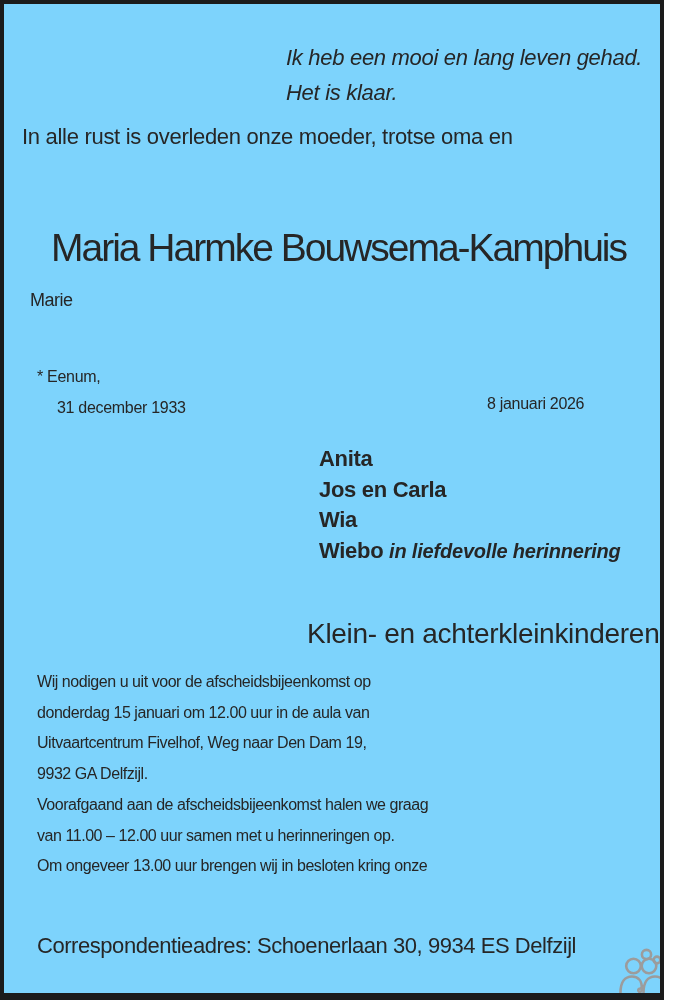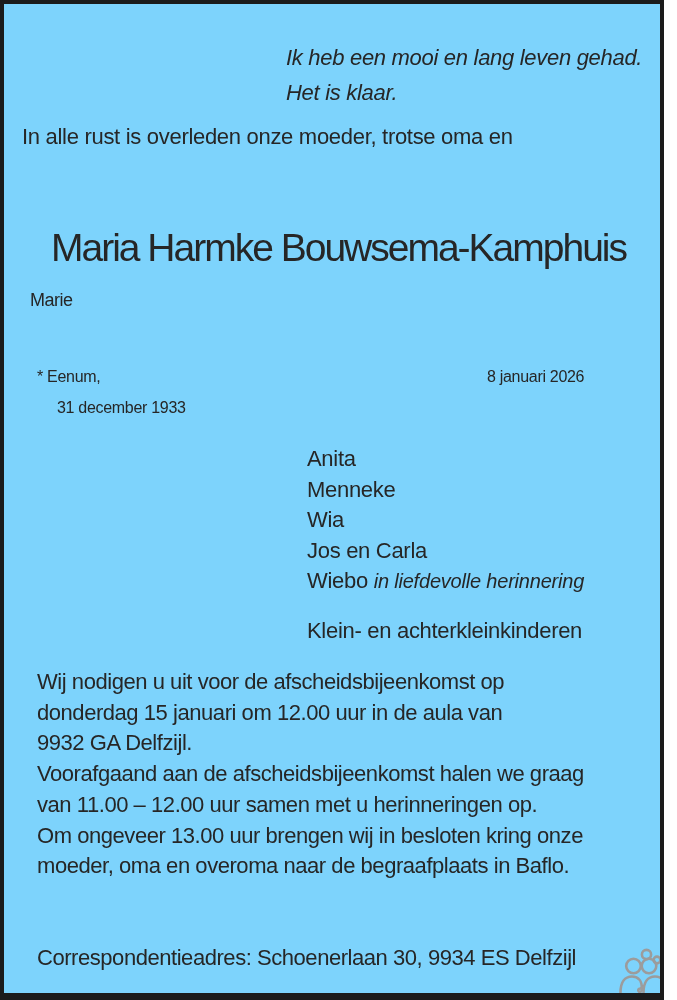--- a/index.html
+++ b/index.html
@@ -53,49 +53,49 @@
     padding-left: 26px;
   }
   .dates {
     font-size: 16px;
     line-height: 31px;
     letter-spacing: -0.3px;
   }
   .birth { left: 33px; top: 357px; }
   .death { left: 466px; top: 357px; }
   .date-indent-20 { padding-left: 20px; }
-  .date-indent-17 { padding-left: 17px; }
+  .date-indent-17 { padding-left: 17px; margin-top: 27px; }
 
   .family-names {
-    left: 303px; top: 440px;
+    left: 315px; top: 440px;
     font-size: 22px;
     line-height: 30.5px;
     letter-spacing: -0.3px;
+    font-weight: bold;
   }
   .memorial-note {
     font-style: italic;
     font-size: 20px;
     letter-spacing: -0.2px;
   }
   .family-closing {
     left: 303px; top: 614px;
-    font-size: 22px;
+    font-size: 28px;
     letter-spacing: -0.3px;
   }
   .invitation {
     left: 33px; top: 663px;
-    font-size: 22px;
+    font-size: 16px;
     line-height: 30.7px;
     letter-spacing: -0.45px;
   }
   .correspondence {
     left: 33px; top: 929px;
     font-size: 22px;
     letter-spacing: -0.45px;
-    margin-top: 12px;
   }
   .logo {
     left: 611px; top: 941px;
     width: 58px; height: 49px;
   }
 </style>
 </head>
 <body>
 
 <div class="page">
@@ -117,36 +117,35 @@
     <div>* Eenum,</div>
     <div class="date-indent-20">31 december 1933</div>
   </div>
 
   <div class="abs dates death">
     <div class="date-indent-17">8 januari 2026</div>
   </div>
 
   <div class="abs family-names">
     <div>Anita</div>
-    <div>Menneke</div>
+    <div>Jos en Carla</div>
     <div>Wia</div>
-    <div>Jos en Carla</div>
     <div><span>Wiebo</span> <span class="memorial-note">in liefdevolle herinnering</span></div>
   </div>
 
   <div class="abs family-closing">Klein- en achterkleinkinderen</div>
 
   <div class="abs invitation">
     <div>Wij nodigen u uit voor de afscheidsbijeenkomst op</div>
     <div>donderdag 15 januari om 12.00 uur in de aula van</div>
+    <div>Uitvaartcentrum Fivelhof, Weg naar Den Dam 19,</div>
     <div>9932 GA Delfzijl.</div>
     <div>Voorafgaand aan de afscheidsbijeenkomst halen we graag</div>
     <div>van 11.00 – 12.00 uur samen met u herinneringen op.</div>
     <div>Om ongeveer 13.00 uur brengen wij in besloten kring onze</div>
-    <div>moeder, oma en overoma naar de begraafplaats in Baflo.</div>
   </div>
 
   <div class="abs correspondence">Correspondentieadres: Schoenerlaan 30, 9934 ES Delfzijl</div>
 
   <div class="abs logo">
     <svg viewBox="0 0 58 49" width="58" height="49" aria-hidden="true">
       <g fill="none" stroke="#9c9c9c" stroke-width="2.6" stroke-linecap="round">
         <circle cx="31.5" cy="9.5" r="4.6"></circle>
         <circle cx="42" cy="15" r="3.4"></circle>
         <circle cx="18.5" cy="21" r="7.3"></circle>

